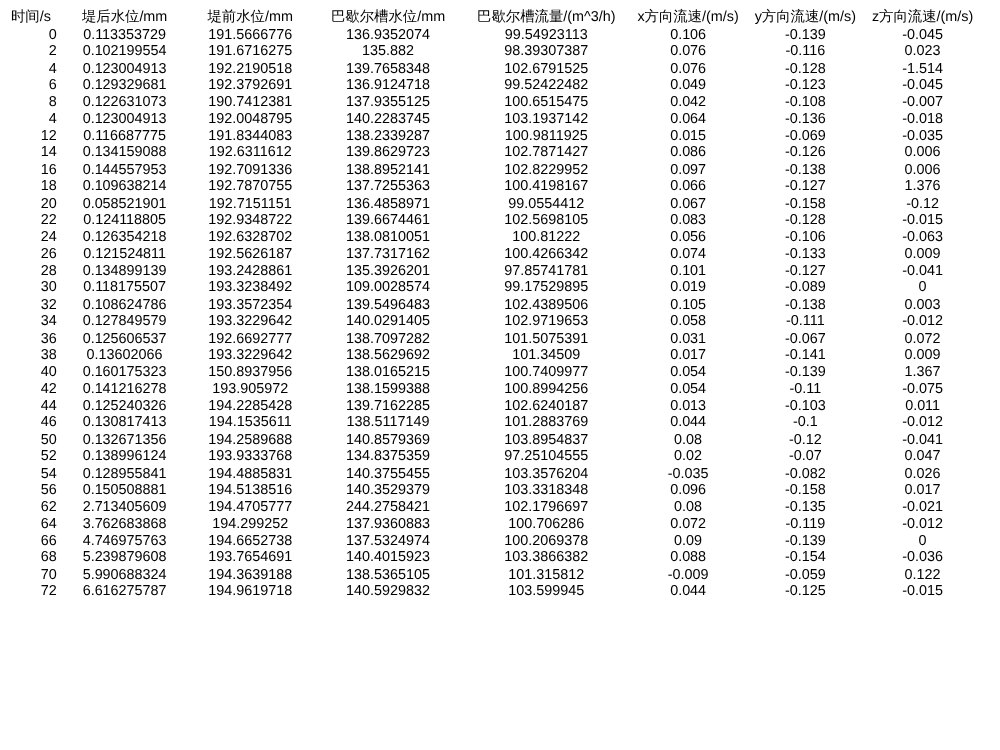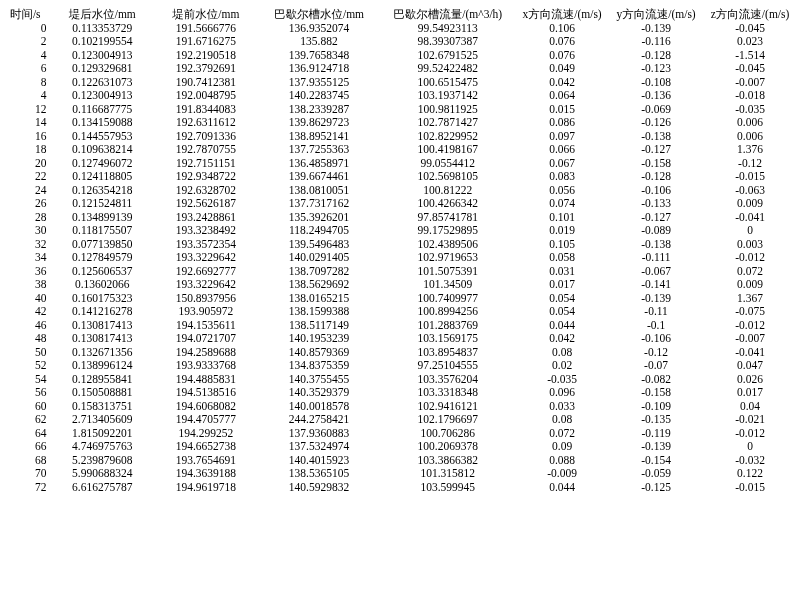--- a/index.html
+++ b/index.html
@@ -8,22 +8,21 @@
     background: #ffffff;
   }
   body {
     width: 800px;
     height: 600px;
     overflow: hidden;
     font-family: "Liberation Sans", sans-serif;
     color: #000000;
   }
   .sheet {
-    padding: 8px 3px 0 0;
-    font-family: Liberation Serif, serif;
+    padding: 8px 15px 0 0;
   }
   table.data {
     border-collapse: collapse;
     font-size: 11.5px;
     line-height: 1.0;
     table-layout: fixed;
   }
   table.data td, table.data th {
     padding: 1px 4px 1px 4px;
     white-space: nowrap;
@@ -172,21 +171,21 @@
           <td class="c1">0.109638214</td>
           <td class="c2">192.7870755</td>
           <td class="c3">137.7255363</td>
           <td class="c4">100.4198167</td>
           <td class="c5">0.066</td>
           <td class="c6">-0.127</td>
           <td class="c7">1.376</td>
         </tr>
         <tr>
           <td class="c0">20</td>
-          <td class="c1">0.127496072</td>
+          <td class="c1">0.058521901</td>
           <td class="c2">192.7151151</td>
           <td class="c3">136.4858971</td>
           <td class="c4">99.0554412</td>
           <td class="c5">0.067</td>
           <td class="c6">-0.158</td>
           <td class="c7">-0.12</td>
         </tr>
         <tr>
           <td class="c0">22</td>
           <td class="c1">0.124118805</td>
@@ -224,29 +223,29 @@
           <td class="c3">135.3926201</td>
           <td class="c4">97.85741781</td>
           <td class="c5">0.101</td>
           <td class="c6">-0.127</td>
           <td class="c7">-0.041</td>
         </tr>
         <tr>
           <td class="c0">30</td>
           <td class="c1">0.118175507</td>
           <td class="c2">193.3238492</td>
-          <td class="c3">118.2494705</td>
+          <td class="c3">109.0028574</td>
           <td class="c4">99.17529895</td>
           <td class="c5">0.019</td>
           <td class="c6">-0.089</td>
           <td class="c7">0</td>
         </tr>
         <tr>
           <td class="c0">32</td>
-          <td class="c1">0.077139850</td>
+          <td class="c1">0.108624786</td>
           <td class="c2">193.3572354</td>
           <td class="c3">139.5496483</td>
           <td class="c4">102.4389506</td>
           <td class="c5">0.105</td>
           <td class="c6">-0.138</td>
           <td class="c7">0.003</td>
         </tr>
         <tr>
           <td class="c0">34</td>
           <td class="c1">0.127849579</td>
@@ -291,40 +290,40 @@
           <td class="c0">42</td>
           <td class="c1">0.141216278</td>
           <td class="c2">193.905972</td>
           <td class="c3">138.1599388</td>
           <td class="c4">100.8994256</td>
           <td class="c5">0.054</td>
           <td class="c6">-0.11</td>
           <td class="c7">-0.075</td>
         </tr>
         <tr>
+          <td class="c0">44</td>
+          <td class="c1">0.125240326</td>
+          <td class="c2">194.2285428</td>
+          <td class="c3">139.7162285</td>
+          <td class="c4">102.6240187</td>
+          <td class="c5">0.013</td>
+          <td class="c6">-0.103</td>
+          <td class="c7">0.011</td>
+        </tr>
+        <tr>
           <td class="c0">46</td>
           <td class="c1">0.130817413</td>
           <td class="c2">194.1535611</td>
           <td class="c3">138.5117149</td>
           <td class="c4">101.2883769</td>
           <td class="c5">0.044</td>
           <td class="c6">-0.1</td>
           <td class="c7">-0.012</td>
         </tr>
         <tr>
-          <td class="c0">48</td>
-          <td class="c1">0.130817413</td>
-          <td class="c2">194.0721707</td>
-          <td class="c3">140.1953239</td>
-          <td class="c4">103.1569175</td>
-          <td class="c5">0.042</td>
-          <td class="c6">-0.106</td>
-          <td class="c7">-0.007</td>
-        </tr>
-        <tr>
           <td class="c0">50</td>
           <td class="c1">0.132671356</td>
           <td class="c2">194.2589688</td>
           <td class="c3">140.8579369</td>
           <td class="c4">103.8954837</td>
           <td class="c5">0.08</td>
           <td class="c6">-0.12</td>
           <td class="c7">-0.041</td>
         </tr>
         <tr>
@@ -351,42 +350,32 @@
           <td class="c0">56</td>
           <td class="c1">0.150508881</td>
           <td class="c2">194.5138516</td>
           <td class="c3">140.3529379</td>
           <td class="c4">103.3318348</td>
           <td class="c5">0.096</td>
           <td class="c6">-0.158</td>
           <td class="c7">0.017</td>
         </tr>
         <tr>
-          <td class="c0">60</td>
-          <td class="c1">0.158313751</td>
-          <td class="c2">194.6068082</td>
-          <td class="c3">140.0018578</td>
-          <td class="c4">102.9416121</td>
-          <td class="c5">0.033</td>
-          <td class="c6">-0.109</td>
-          <td class="c7">0.04</td>
-        </tr>
-        <tr>
           <td class="c0">62</td>
           <td class="c1">2.713405609</td>
           <td class="c2">194.4705777</td>
           <td class="c3">244.2758421</td>
           <td class="c4">102.1796697</td>
           <td class="c5">0.08</td>
           <td class="c6">-0.135</td>
           <td class="c7">-0.021</td>
         </tr>
         <tr>
           <td class="c0">64</td>
-          <td class="c1">1.815092201</td>
+          <td class="c1">3.762683868</td>
           <td class="c2">194.299252</td>
           <td class="c3">137.9360883</td>
           <td class="c4">100.706286</td>
           <td class="c5">0.072</td>
           <td class="c6">-0.119</td>
           <td class="c7">-0.012</td>
         </tr>
         <tr>
           <td class="c0">66</td>
           <td class="c1">4.746975763</td>
@@ -398,21 +387,21 @@
           <td class="c7">0</td>
         </tr>
         <tr>
           <td class="c0">68</td>
           <td class="c1">5.239879608</td>
           <td class="c2">193.7654691</td>
           <td class="c3">140.4015923</td>
           <td class="c4">103.3866382</td>
           <td class="c5">0.088</td>
           <td class="c6">-0.154</td>
-          <td class="c7">-0.032</td>
+          <td class="c7">-0.036</td>
         </tr>
         <tr>
           <td class="c0">70</td>
           <td class="c1">5.990688324</td>
           <td class="c2">194.3639188</td>
           <td class="c3">138.5365105</td>
           <td class="c4">101.315812</td>
           <td class="c5">-0.009</td>
           <td class="c6">-0.059</td>
           <td class="c7">0.122</td>

